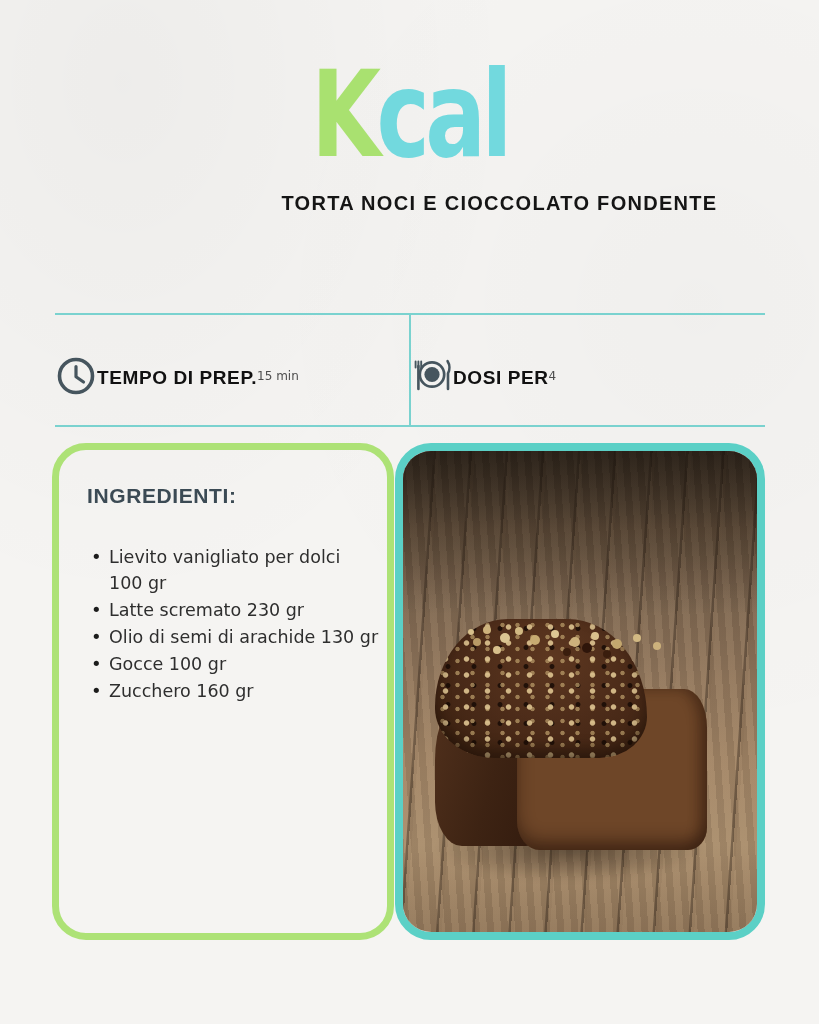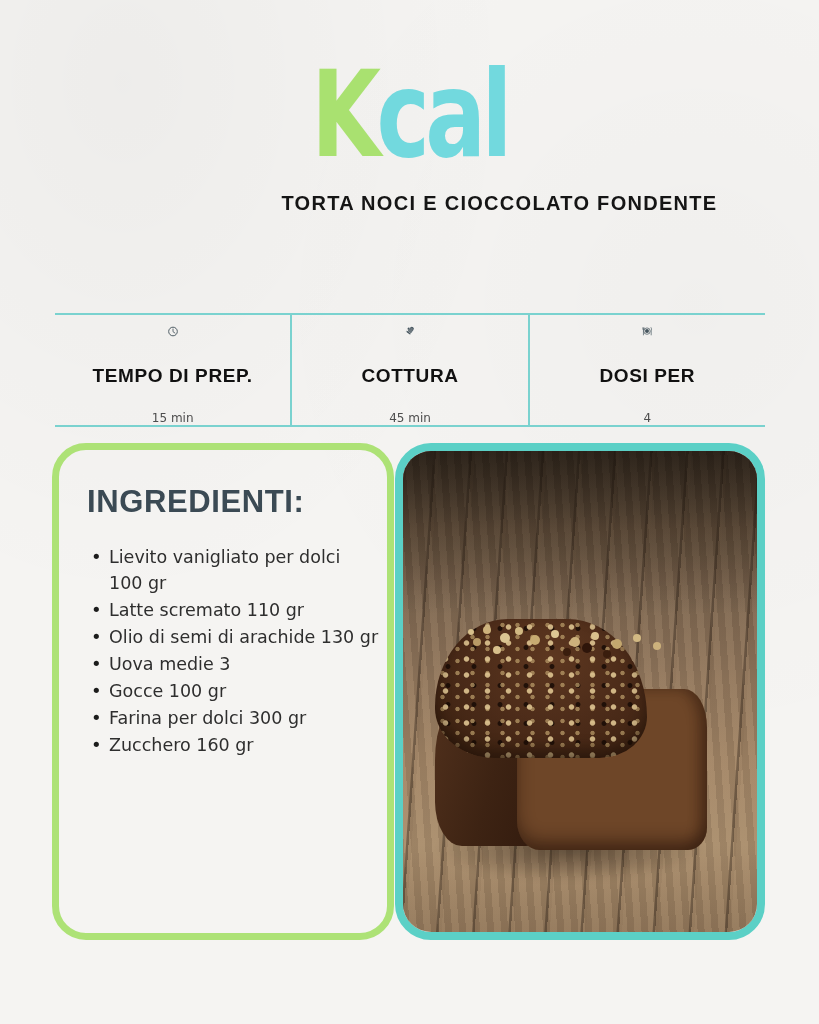--- a/index.html
+++ b/index.html
@@ -41,23 +41,22 @@
 
   
   .info-table {
     position:absolute; left:55px; top:313px; width:710px; height:114px;
     border-top:2px solid #7ad2cf;
     border-bottom:2px solid #7ad2cf;
     display:flex;
   }
   .info-cell {
     flex:1;
-    display:flex; flex-direction:column; align-items:center; justify-content:flex-start;
+    display:flex; flex-direction:row; align-items:center; justify-content:flex-start;
     padding-top:11px;
-    gap:23px;
   }
   .info-cell + .info-cell { border-left:2px solid #7ad2cf; }
   .info-icon { width:42px; height:42px; display:block; }
   .info-label {
     margin-top:5px;
     font-family:"Liberation Sans", sans-serif;
     font-weight:bold; font-size:19px; letter-spacing:0.6px;
     color:#111;
   }
   .info-value {
@@ -67,21 +66,21 @@
 
   
   .ingredients-box {
     position:absolute; left:52px; top:443px; width:342px; height:497px;
     border:7px solid #ade276; border-radius:34px;
     background:transparent;
   }
   .ingredients-heading {
     position:absolute; left:28px; top:34px;
     font-family:"Liberation Sans", sans-serif;
-    font-weight:bold; font-size:31px; letter-spacing:0.6px;
+    font-weight:bold; font-size:21px; letter-spacing:0.6px;
     color:#3b4a54;
   }
   .ingredients-list {
     position:absolute; left:30px; top:94px; width:290px;
     list-style:none;
   }
   .ingredients-list li {
     position:relative;
     padding-left:20px; margin-bottom:1px;
     font-size:17.5px; line-height:26px; color:#2e2e2e;
@@ -169,59 +168,43 @@
 
     <div class="info-cell">
       <svg class="info-icon" viewBox="0 0 42 42">
         <circle cx="21" cy="21" r="16.5" fill="none" stroke="#46555e" stroke-width="3.6"></circle>
         <path d="M21 11.5 V21.8 L28.5 27" fill="none" stroke="#46555e" stroke-width="3.2" stroke-linecap="round" stroke-linejoin="round"></path>
       </svg>
       <div class="info-label">TEMPO DI PREP.</div>
       <div class="info-value">15 min</div>
     </div>
 
-    <div class="info-cell">
-      <svg class="info-icon" viewBox="0 0 42 42">
-        <g transform="rotate(38 21 19)">
-          <path d="M14 8 a7.5 7.5 0 0 1 15 0 l0 14 a2 2 0 0 1 -2 2 l-11 0 a2 2 0 0 1 -2 -2 z" fill="#46555e"></path>
-          <path d="M14 11 a4.6 4.6 0 0 0 -6.8 4.2 c0.1 2.2 1.8 3.4 3.6 4.4 l3.2 1.6 z" fill="#46555e"></path>
-          <rect x="13.2" y="24.8" width="16.6" height="5.4" rx="2.2" fill="#46555e"></rect>
-          <circle cx="12.2" cy="27.6" r="1.7" fill="none" stroke="#46555e" stroke-width="1.3"></circle>
-          <path d="M13 9 L29 25 M17 5.5 L29 17.5 M14 16 L23 25 M24 4.5 L29 9.5" stroke="rgba(255,255,255,0.45)" stroke-width="1.1"></path>
-          <path d="M29 8 L15 22 M25 4.8 L13.5 16.3 M29 16 L20 25" stroke="rgba(255,255,255,0.45)" stroke-width="1.1"></path>
-        </g>
-      </svg>
-      <div class="info-label">COTTURA</div>
-      <div class="info-value">45 min</div>
-    </div>
 
     <div class="info-cell">
       <svg class="info-icon" viewBox="0 0 42 42">
         <circle cx="21" cy="19.5" r="12.2" fill="none" stroke="#46555e" stroke-width="2.7"></circle>
         <circle cx="21" cy="19.5" r="7.6" fill="#46555e"></circle>
         <path d="M4.6 6.5 v6 M7.4 6.5 v6 M10.2 6.5 v6" stroke="#46555e" stroke-width="1.9" stroke-linecap="round"></path>
         <path d="M7.4 11 v23" stroke="#46555e" stroke-width="2.6" stroke-linecap="round"></path>
         <path d="M36.6 6.2 c2.2 3.4 2.4 8.6 0.4 12.2 l0 15.6" fill="none" stroke="#46555e" stroke-width="2.6" stroke-linecap="round"></path>
       </svg>
       <div class="info-label">DOSI PER</div>
       <div class="info-value">4</div>
     </div>
 
   </div>
 
   <div class="ingredients-box">
     <div class="ingredients-heading">INGREDIENTI:</div>
     <ul class="ingredients-list">
       <li>Lievito vanigliato per dolci
 100 gr</li>
-      <li>Latte scremato 110 gr</li>
+      <li>Latte scremato 230 gr</li>
       <li>Olio di semi di arachide 130 gr</li>
-      <li>Uova medie 3</li>
       <li>Gocce 100 gr</li>
-      <li>Farina per dolci 300 gr</li>
       <li>Zucchero 160 gr</li>
     </ul>
   </div>
 
   <div class="photo-frame" title="Chocolate and walnut loaf cake, cut open to show the crumb, topped with walnut pieces and chocolate shavings, on a rustic wooden table">
     <div class="wood"></div>
     <div class="cake-shadow"></div>
     <div class="cake">
       <div class="cake-side"></div>
       <div class="cake-face"></div>

